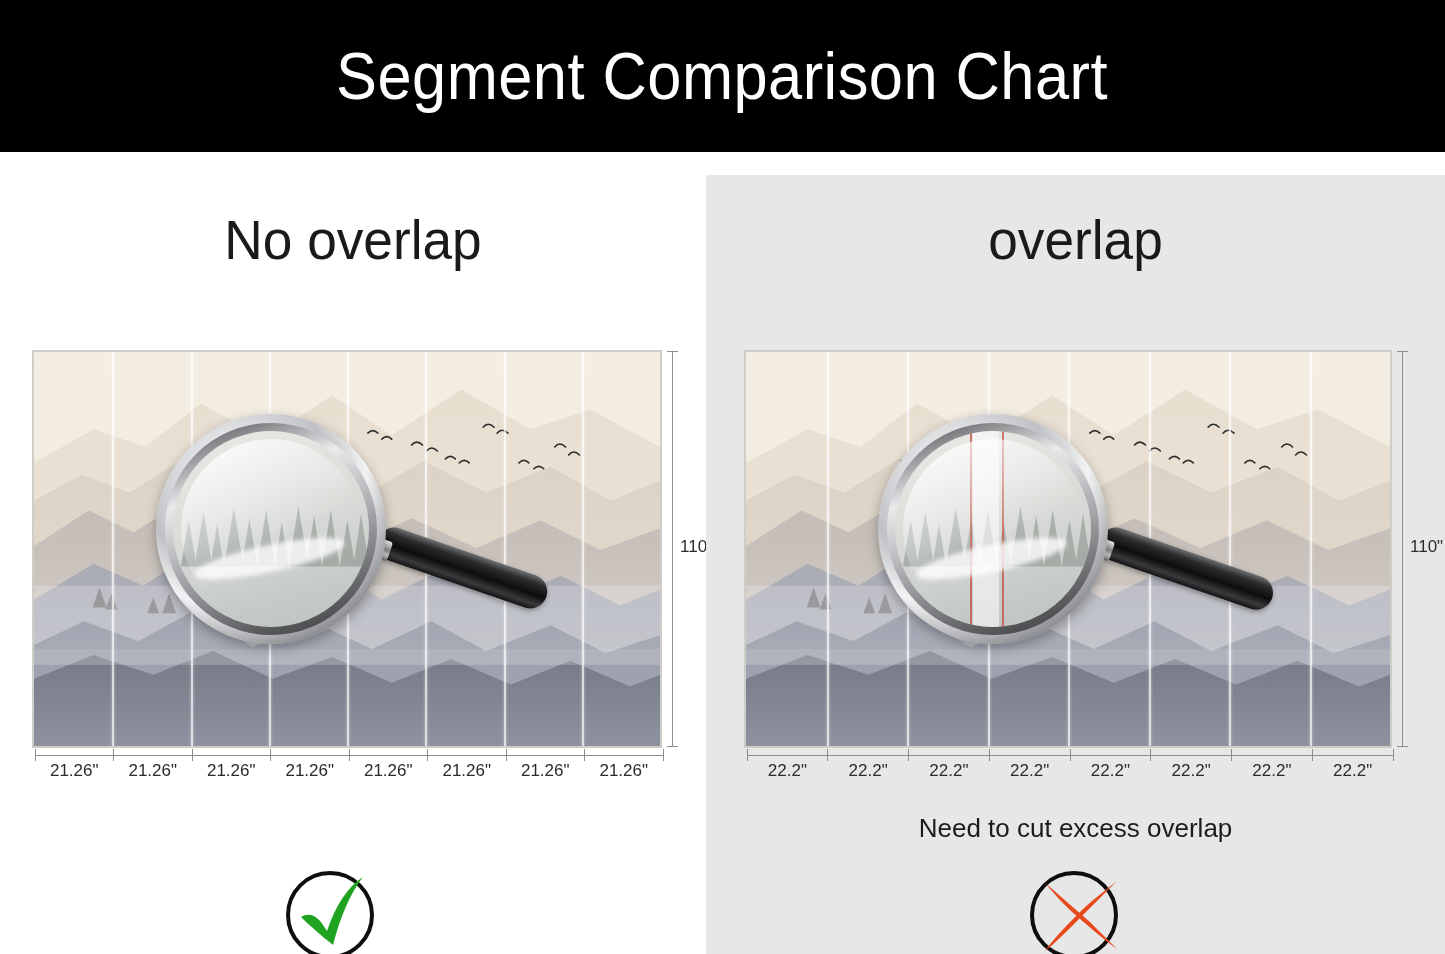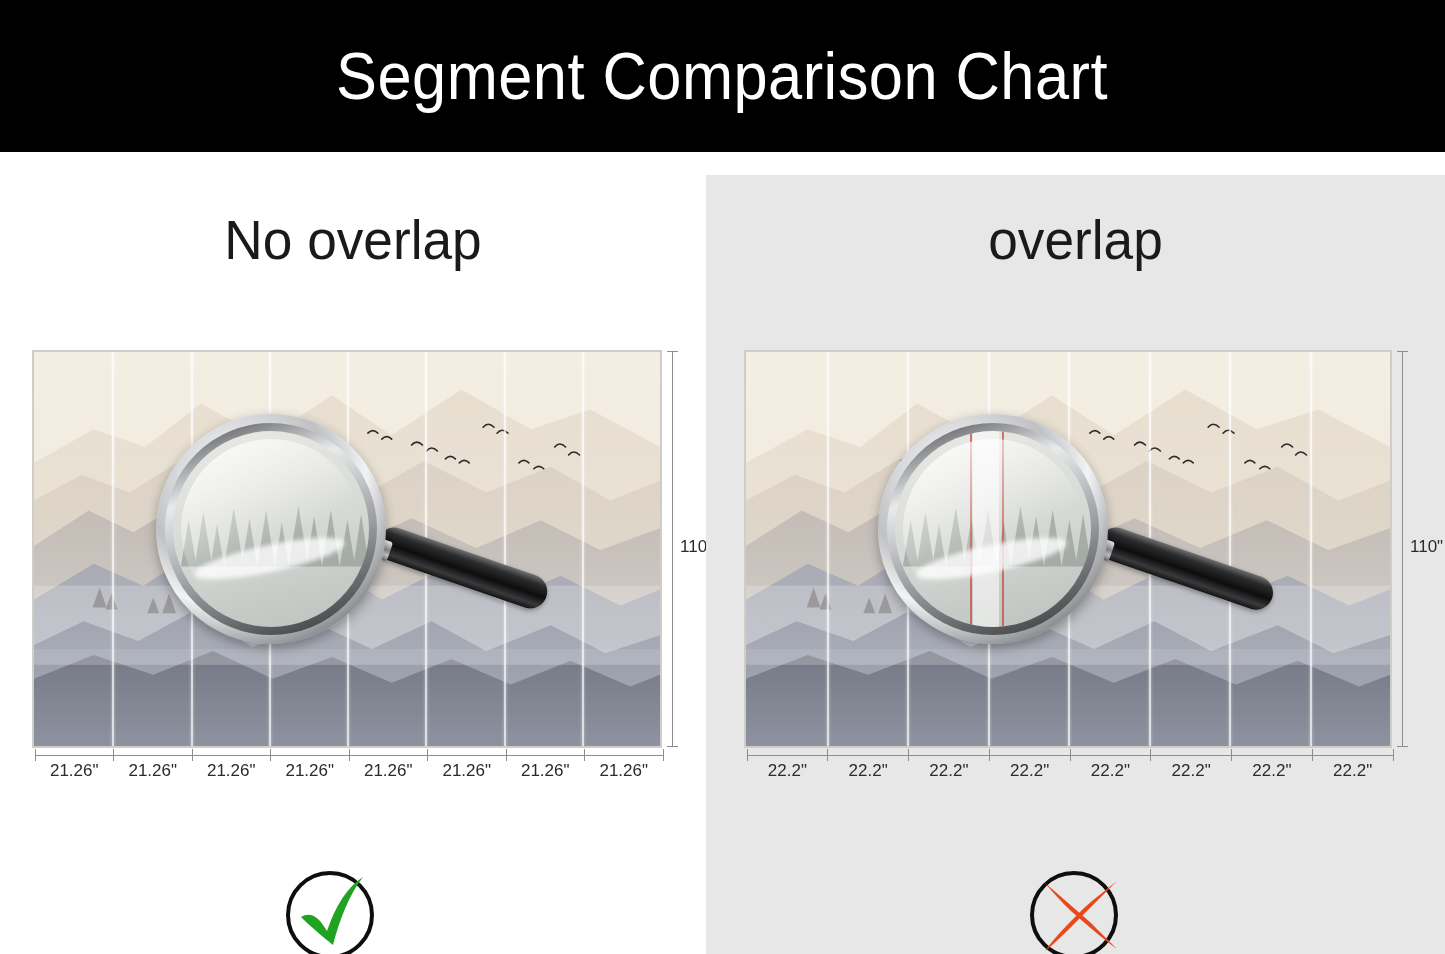--- a/index.html
+++ b/index.html
@@ -430,20 +430,21 @@
         <div class="dim-label" style="width:12.5%">22.2"</div>
         <div class="dim-label" style="width:12.5%">22.2"</div>
         <div class="dim-label" style="width:12.5%">22.2"</div>
         <div class="dim-label" style="width:12.5%">22.2"</div>
         <div class="dim-label" style="width:12.5%">22.2"</div>
         <div class="dim-label" style="width:12.5%">22.2"</div>
         <div class="dim-label" style="width:12.5%">22.2"</div>
       </div>
     </div>
 
+    <div class="caption" style="top:638px;">Need to cut excess overlap</div>
 
     <div class="status" style="left:315px;top:690px;">
       <svg viewBox="0 0 110 100">
         <circle cx="53" cy="50" r="42" fill="none" stroke="#0e0e0e" stroke-width="4"></circle>
         <path d="M24,18 C38,30 54,44 70,58 C80,68 88,76 96,84 C82,74 66,60 50,46 C40,37 32,27 24,18 Z" fill="#e8491c"></path>
         <path d="M96,16 C84,28 70,42 56,56 C44,68 34,78 24,86 C34,72 48,58 62,44 C74,33 86,24 96,16 Z" fill="#e8491c"></path>
       </svg>
     </div>
   </div>
 </div>

